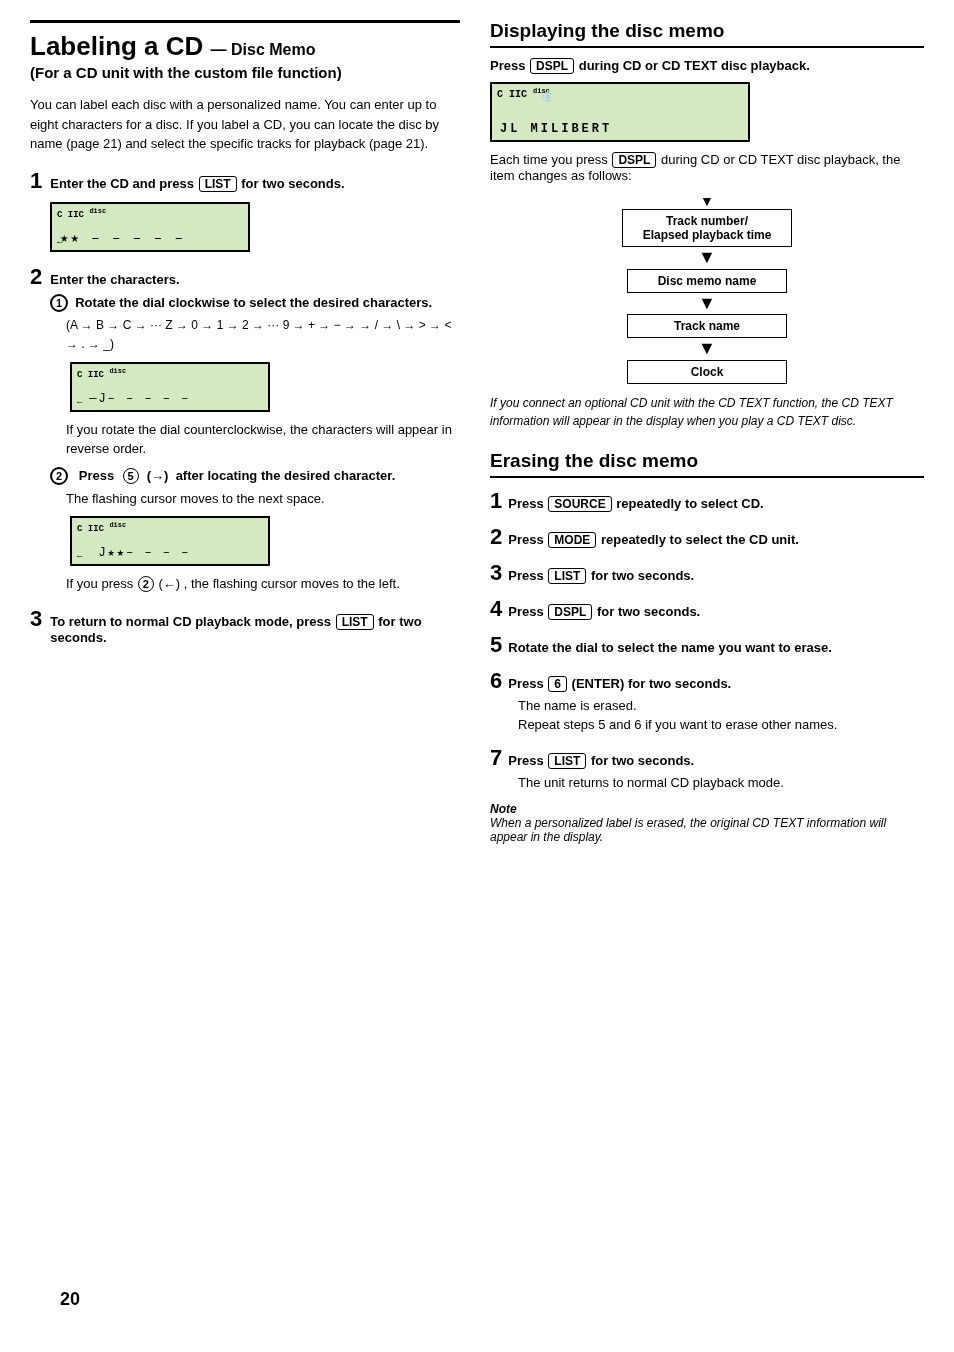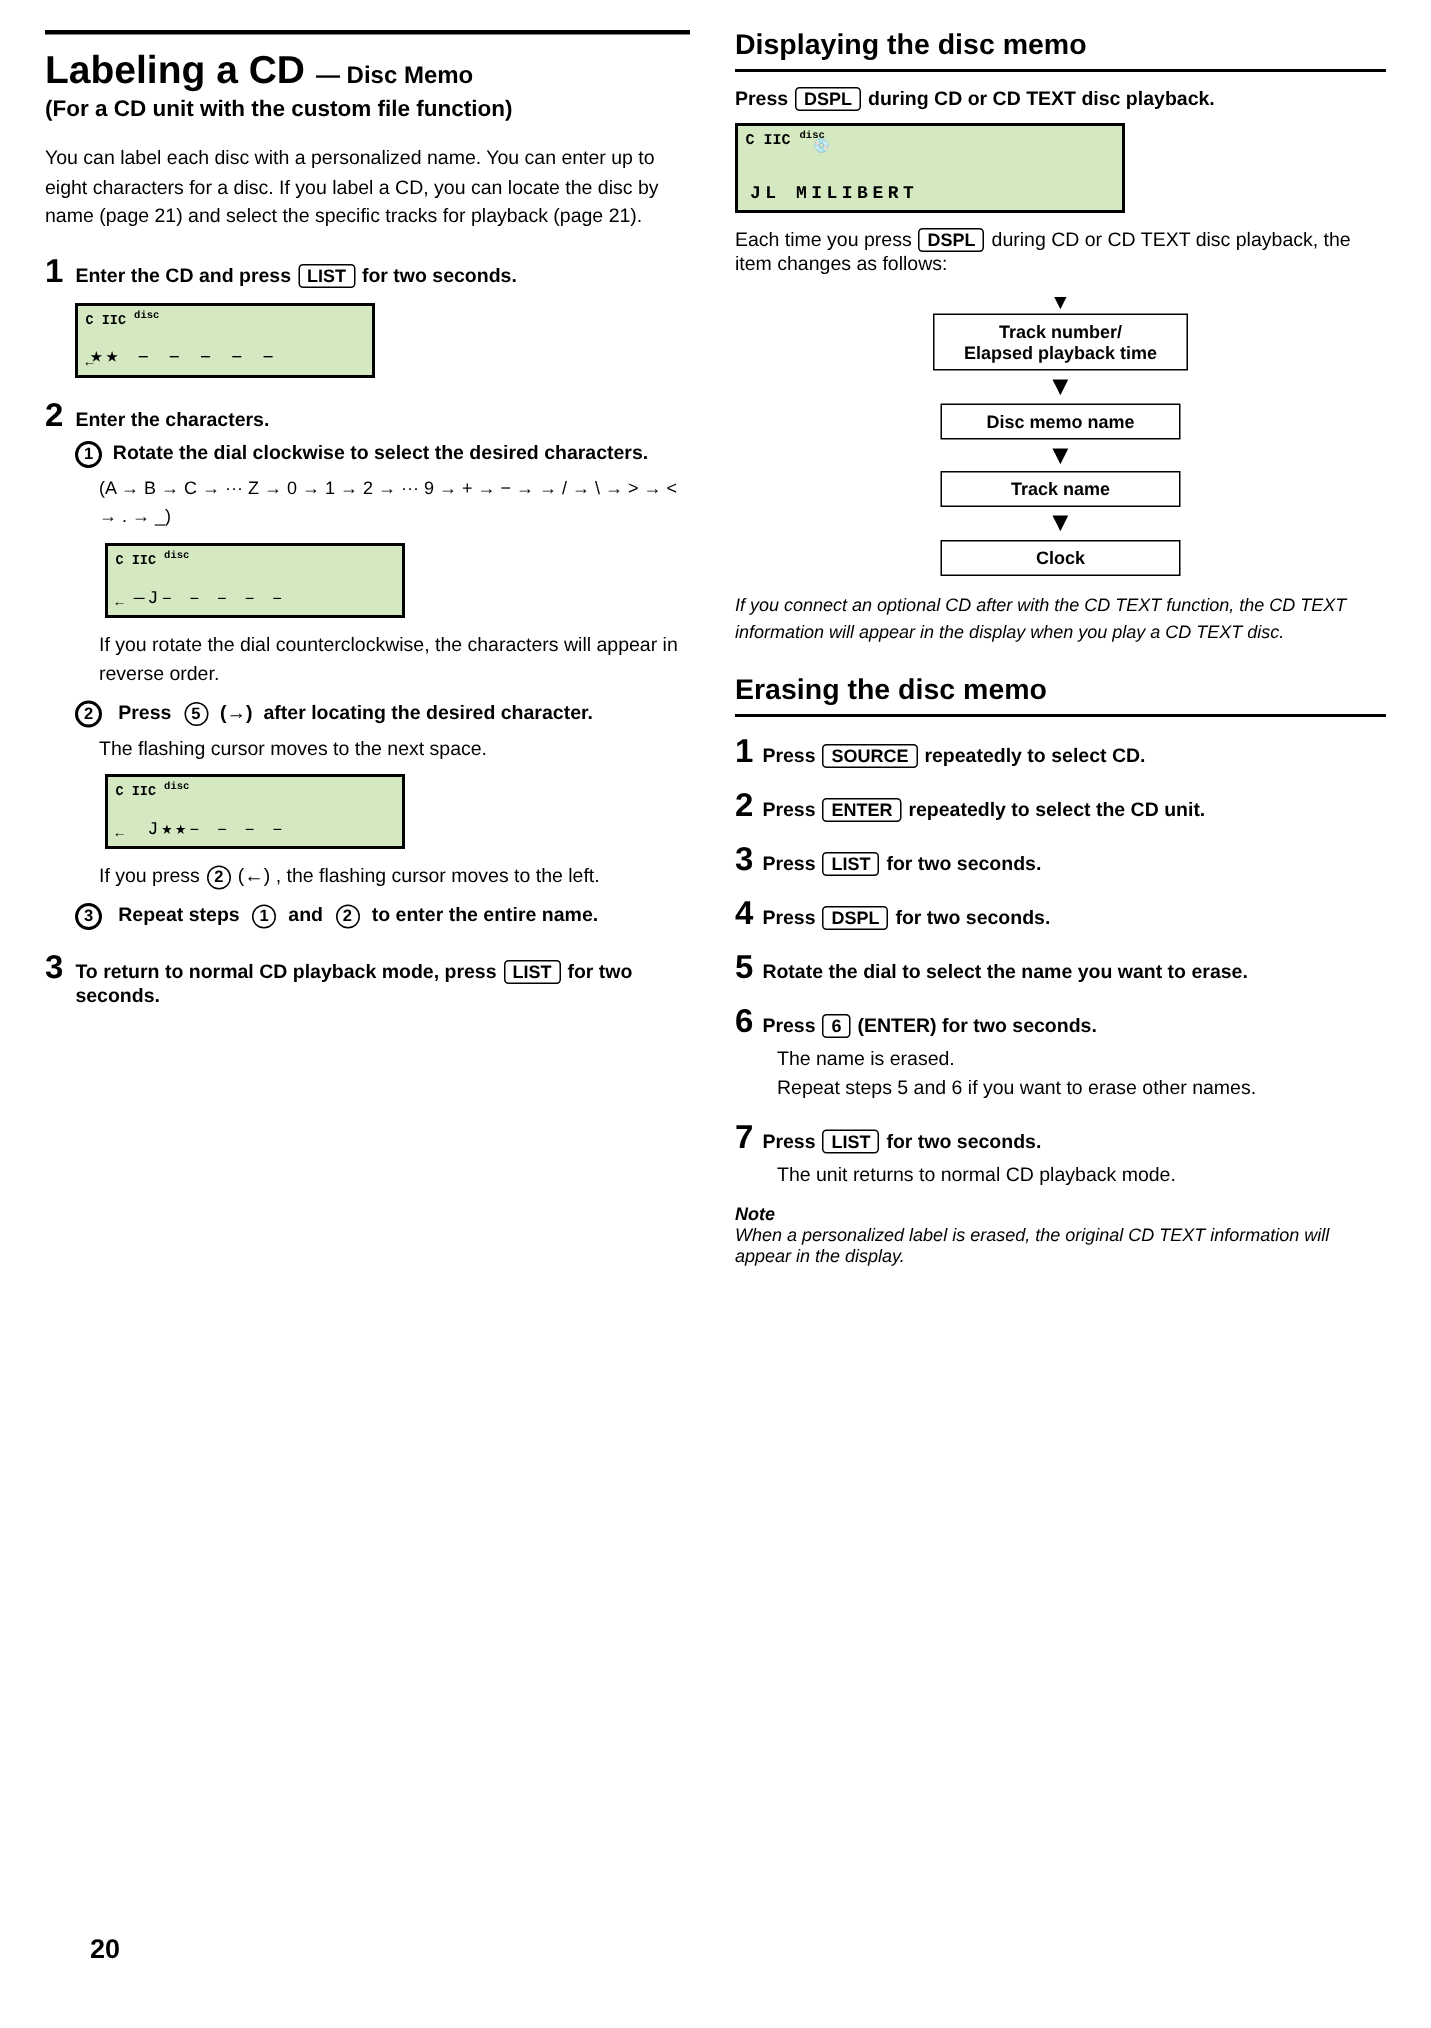--- a/index.html
+++ b/index.html
@@ -289,31 +289,20 @@
             <div style="position:absolute;bottom:3px;left:5px;font-size:9px;">←</div>
           </div>
           <div class="sub-step-body">
             <span>If you press</span>
             <span class="circle-num"><span>2</span></span>
             <span>(←)</span>
             <span>, the flashing cursor moves to the left.</span>
           </div>
         </div>
 
-        <div class="sub-step">
-          <div class="sub-step-header">
-            <span class="circle-bullet">3</span>
-            &nbsp;
-            <span>Repeat steps</span>
-            &nbsp;<span class="circle-num">1</span>
-            &nbsp;<span>and</span>
-            &nbsp;<span class="circle-num">2</span>
-            &nbsp;<span>to enter the entire name.</span>
-          </div>
-        </div>
       </div>
 
       <div class="step">
         <div class="step-header">
           <span class="step-num">3</span>
           <span class="step-label">
             <span>To return to normal CD playback mode, press</span>
             <span class="btn-inline">LIST</span>
             <span>for two seconds.</span>
           </span>
@@ -352,37 +341,37 @@
           <div class="flow-item">Track number/<br>Elapsed playback time</div>
           <div class="flow-arrow">▼</div>
           <div class="flow-item">Disc memo name</div>
           <div class="flow-arrow">▼</div>
           <div class="flow-item">Track name</div>
           <div class="flow-arrow">▼</div>
           <div class="flow-item">Clock</div>
 
         </div>
 
-        <p class="italic-note" style="margin-top:10px;">If you connect an optional CD after with the CD TEXT function, the CD TEXT information will appear in the display when you play a CD TEXT disc.</p>
+        <p class="italic-note" style="margin-top:10px;">If you connect an optional CD unit with the CD TEXT function, the CD TEXT information will appear in the display when you play a CD TEXT disc.</p>
       </div>
 
       <div class="section">
         <h2>Erasing the disc memo</h2>
 
         <div id="erasing-steps-container">
             <div class="erasing-step">
               <div class="erasing-step-header">
       <span style="font-size:22px;font-weight:bold;">1</span>
       <span style="font-size:13px;"><span>Press</span> <span class="btn-inline">SOURCE</span> <span>repeatedly to select CD.</span></span>
               </div>
             </div>
             <div class="erasing-step">
               <div class="erasing-step-header">
       <span style="font-size:22px;font-weight:bold;">2</span>
-      <span style="font-size:13px;"><span>Press</span> <span class="btn-inline">ENTER</span> <span>repeatedly to select the CD unit.</span></span>
+      <span style="font-size:13px;"><span>Press</span> <span class="btn-inline">MODE</span> <span>repeatedly to select the CD unit.</span></span>
               </div>
             </div>
             <div class="erasing-step">
               <div class="erasing-step-header">
       <span style="font-size:22px;font-weight:bold;">3</span>
       <span style="font-size:13px;"><span>Press</span> <span class="btn-inline">LIST</span> <span>for two seconds.</span></span>
               </div>
             </div>
             <div class="erasing-step">
               <div class="erasing-step-header">

